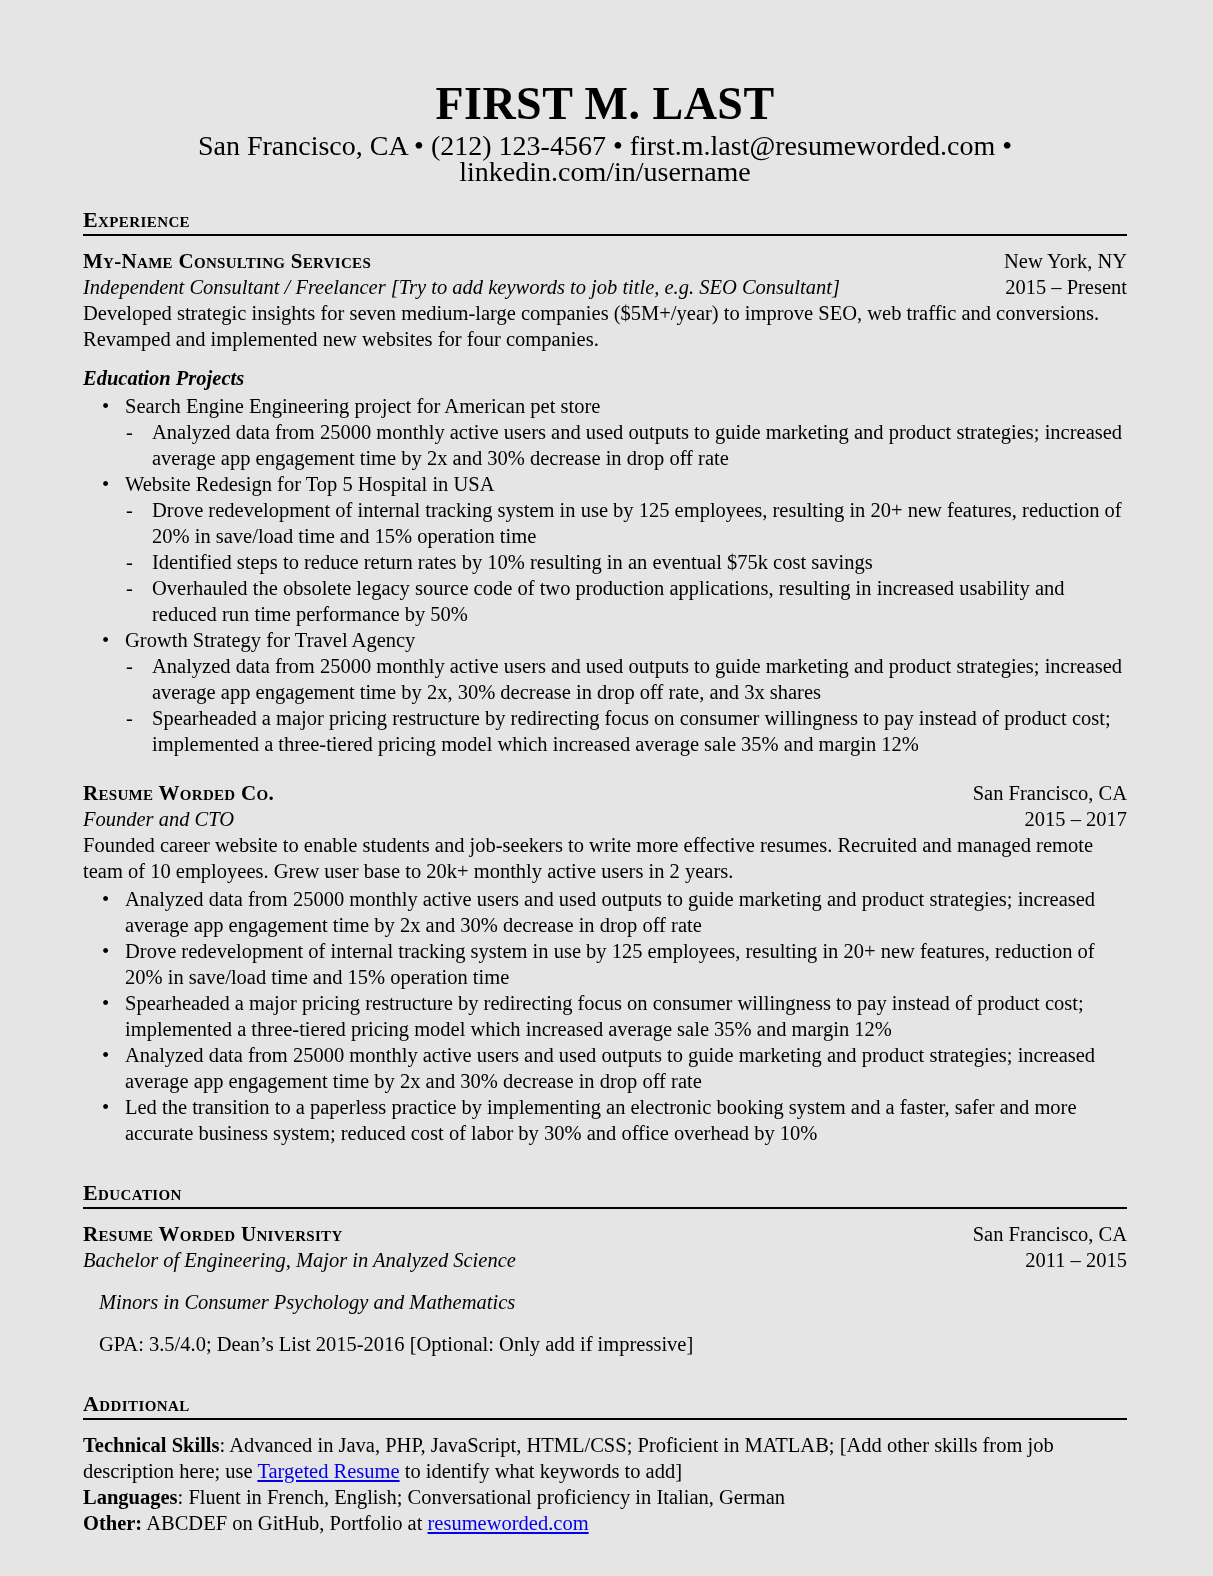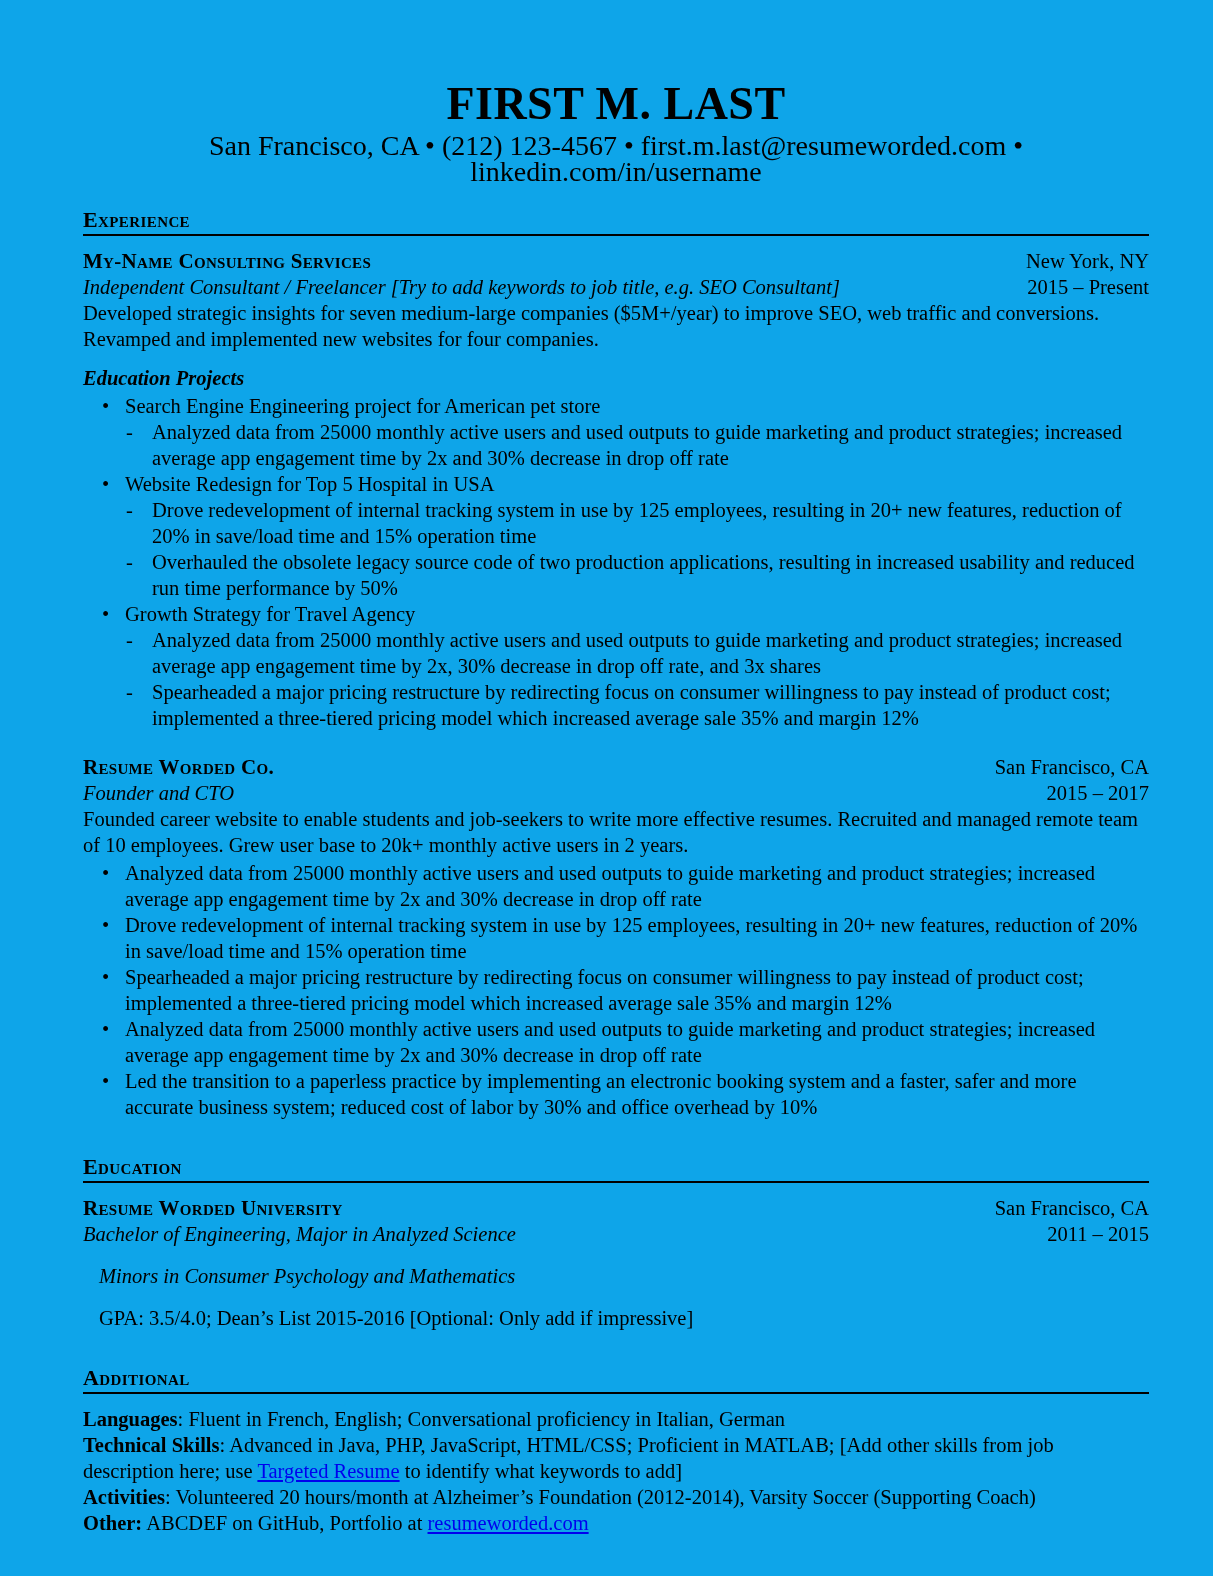--- a/index.html
+++ b/index.html
@@ -1,21 +1,21 @@
 <!DOCTYPE html>
 <html><head>
 <meta charset="utf-8">
 <style>
   html, body { margin: 0; padding: 0; background: #ffffff; }
   .page {
     width: 1213px;
     height: 1576px;
     box-sizing: border-box;
-    padding: 78px 64px 40px 83px;
-    background: #0ea5e9;
+    padding: 78px 86px 40px 83px;
+    background: #e5e5e5;
     color: #000000;
     font-family: "Liberation Serif", "DejaVu Serif", serif;
     font-size: 20.5px;
     line-height: 26px;
     overflow: hidden;
   }
   .name {
     text-align: center;
     font-size: 46px;
     line-height: 52px;
@@ -100,20 +100,21 @@
         <li>
           <div>Search Engine Engineering project for American pet store</div>
           <ul class="dlist">
             <li>Analyzed data from 25000 monthly active users and used outputs to guide marketing and product strategies; increased average app engagement time by 2x and 30% decrease in drop off rate</li>
           </ul>
         </li>
         <li>
           <div>Website Redesign for Top 5 Hospital in USA</div>
           <ul class="dlist">
             <li>Drove redevelopment of internal tracking system in use by 125 employees, resulting in 20+ new features, reduction of 20% in save/load time and 15% operation time</li>
+            <li>Identified steps to reduce return rates by 10% resulting in an eventual $75k cost savings</li>
             <li>Overhauled the obsolete legacy source code of two production applications, resulting in increased usability and reduced run time performance by 50%</li>
           </ul>
         </li>
         <li>
           <div>Growth Strategy for Travel Agency</div>
           <ul class="dlist">
             <li>Analyzed data from 25000 monthly active users and used outputs to guide marketing and product strategies; increased average app engagement time by 2x, 30% decrease in drop off rate, and 3x shares</li>
             <li>Spearheaded a major pricing restructure by redirecting focus on consumer willingness to pay instead of product cost; implemented a three-tiered pricing model which increased average sale 35% and margin 12%</li>
           </ul>
         </li>
@@ -150,22 +151,21 @@
       <span class="italic">Bachelor of Engineering, Major in Analyzed Science</span>
       <span class="right-col">2011 – 2015</span>
     </div>
     <p class="edu-line italic">Minors in Consumer Psychology and Mathematics</p>
     <p class="edu-line">GPA: 3.5/4.0; Dean’s List 2015-2016 [Optional: Only add if impressive]</p>
   </section>
 
   <section>
     <h2 class="sec-heading gap-lg">Additional</h2>
 
+    <p class="add-line"><span class="lead">Technical Skills</span><span>: Advanced in Java, PHP, JavaScript, HTML/CSS; Proficient in MATLAB; [Add other skills from job description here; use </span><a class="doc-link">Targeted Resume</a><span> to identify what keywords to add]</span></p>
+
     <p class="add-line"><span class="lead">Languages</span><span>: Fluent in French, English; Conversational proficiency in Italian, German</span></p>
 
-    <p class="add-line"><span class="lead">Technical Skills</span><span>: Advanced in Java, PHP, JavaScript, HTML/CSS; Proficient in MATLAB; [Add other skills from job description here; use </span><a class="doc-link">Targeted Resume</a><span> to identify what keywords to add]</span></p>
-
-    <p class="add-line"><span class="lead">Activities</span><span>: Volunteered 20 hours/month at Alzheimer’s Foundation (2012-2014), Varsity Soccer (Supporting Coach)</span></p>
 
     <p class="add-line"><span class="lead">Other:</span><span> ABCDEF on GitHub, Portfolio at </span><a class="doc-link">resumeworded.com</a></p>
   </section>
 
 </div>
 
 </body></html>

